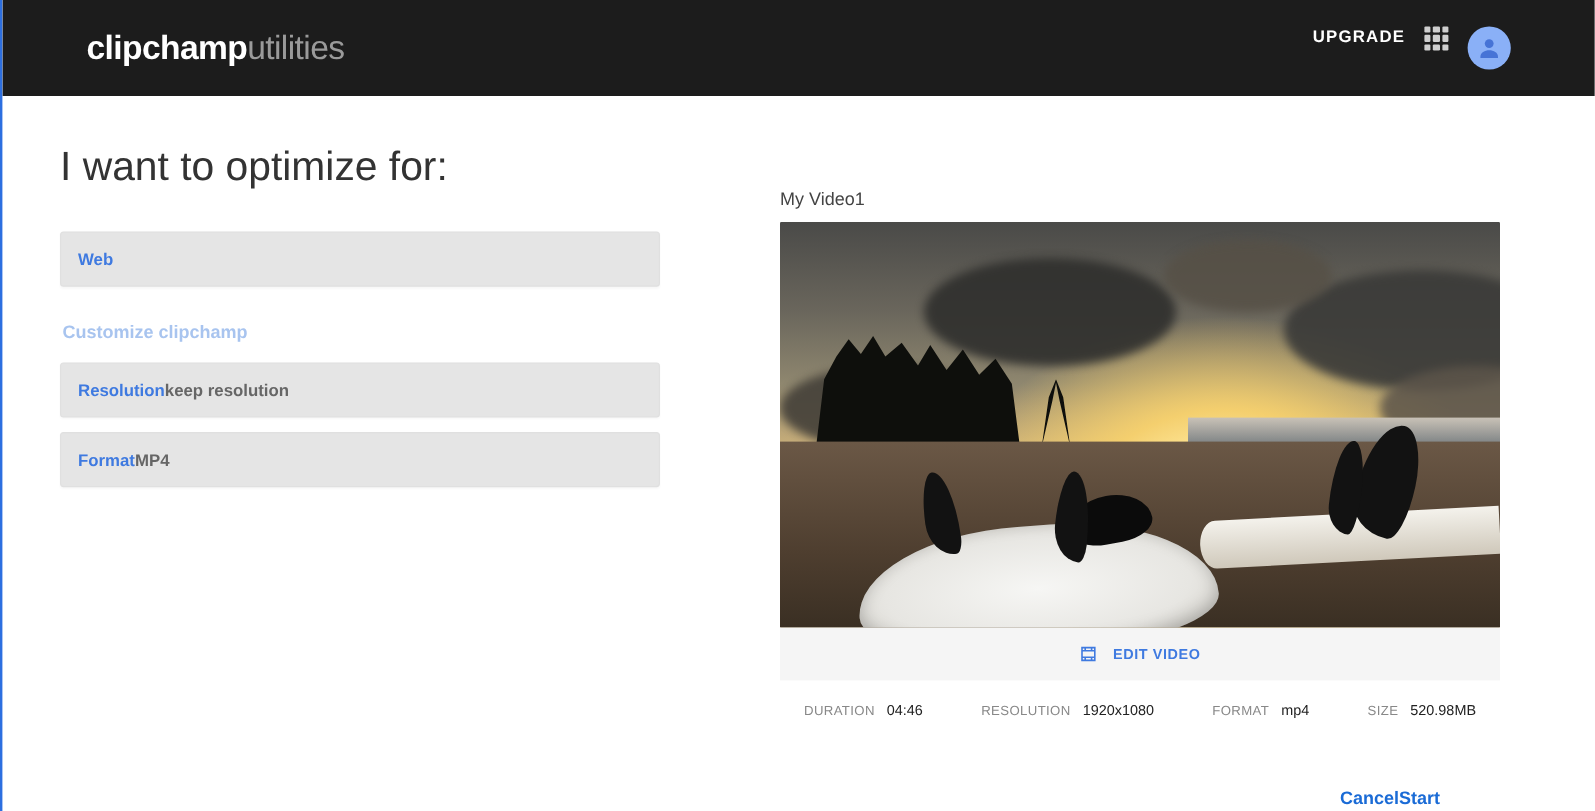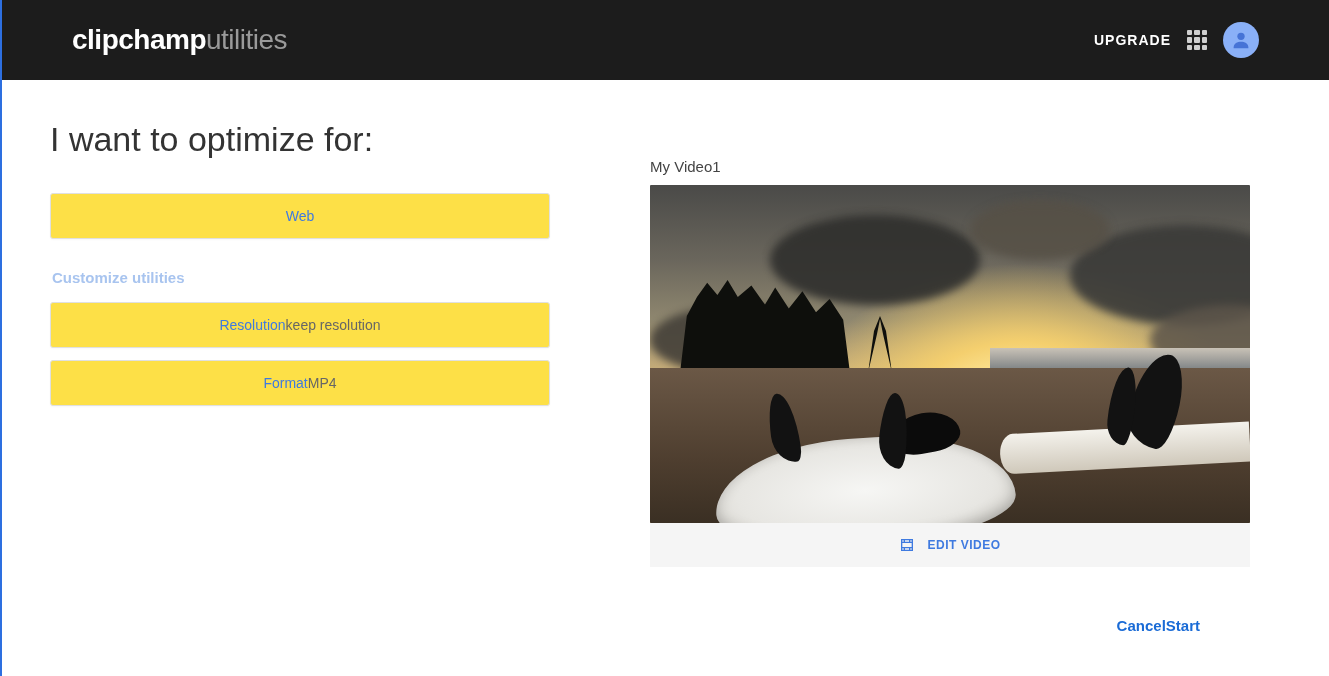--- a/index.html
+++ b/index.html
@@ -9,42 +9,43 @@
     background: #1c1c1c;
     height: 80px;
     display: flex;
     align-items: center;
     justify-content: space-between;
     padding: 0 70px;
   }
   .logo { color: #fff; font-size: 28px; letter-spacing: -0.5px; }
   .logo .bold { font-weight: 700; }
   .logo .light { font-weight: 300; color: #9a9a9a; }
-  .header-right { display: flex; align-items: center; gap: 16px; }
+  .header-right { display: flex; gap: 16px; }
   .upgrade { color: #fff; font-weight: 700; font-size: 14px; letter-spacing: 1px; cursor: pointer; }
   .apps-icon { width: 20px; height: 20px; display: grid; grid-template-columns: repeat(3,1fr); grid-template-rows: repeat(3,1fr); gap: 2px; cursor: pointer; }
   .apps-icon span { background: #cfcfcf; border-radius: 1px; }
   .avatar { width: 36px; height: 36px; border-radius: 50%; background: #8ab0f7; display: flex; align-items: center; justify-content: center; cursor: pointer; }
   .avatar svg { width: 22px; height: 22px; fill: #4673d6; }
 
   .main { display: flex; padding: 40px 20px 30px 48px; gap: 100px; }
   .left { width: 500px; }
   .title { font-size: 34px; font-weight: 400; color: #333; margin-bottom: 34px; }
   .card {
     border: 1px solid #e0e0e0;
     border-radius: 3px;
-    background: #fde047;
+    background: #e5e5e5;
     padding: 14px 14px;
     margin-bottom: 12px;
     display: flex;
-    justify-content: center;
+    justify-content: flex-start;
     align-items: center;
     font-size: 14px;
     cursor: pointer;
     box-shadow: 0 1px 2px rgba(0,0,0,0.03);
+    font-weight: bold;
   }
   .card .label-blue { color: #3f7ae0; }
   .card .value { color: #666; }
   .customize {
     color: #a8c4ef;
     font-weight: 600;
     font-size: 15px;
     margin: 30px 0 16px 2px;
     cursor: pointer;
   }
@@ -157,21 +158,21 @@
 </div>
 
 <div class="main">
   <div class="left">
     <h1 class="title">I want to optimize for:</h1>
 
     <div class="card">
       <span class="label-blue">Web</span>
     </div>
 
-    <div class="customize">Customize utilities</div>
+    <div class="customize">Customize clipchamp</div>
 
     <div class="card">
       <span class="label-blue">Resolution</span>
       <span class="value">keep resolution</span>
     </div>
 
     <div class="card">
       <span class="label-blue">Format</span>
       <span class="value">MP4</span>
     </div>
@@ -205,19 +206,37 @@
         <div class="fin f2"></div>
     </div>
 
     <div class="edit-bar">
       <svg width="16" height="16" viewBox="0 0 24 24">
           <path d="M4 4h16v16H4z M4 8h16 M4 16h16 M8 4v4 M8 16v4 M16 4v4 M16 16v4" stroke="#3f7ae0" stroke-width="2" fill="none"></path>
         </svg>
       <span class="edit-label">EDIT VIDEO</span>
     </div>
 
+    <div class="meta">
+      <div class="pair">
+        <span class="k">DURATION</span>
+        <span class="v">04:46</span>
+      </div>
+      <div class="pair">
+        <span class="k">RESOLUTION</span>
+        <span class="v">1920x1080</span>
+      </div>
+      <div class="pair">
+        <span class="k">FORMAT</span>
+        <span class="v">mp4</span>
+      </div>
+      <div class="pair">
+        <span class="k">SIZE</span>
+        <span class="v">520.98MB</span>
+      </div>
+    </div>
 
     <div class="actions">
       <span class="btn">Cancel</span>
       <span class="btn">Start</span>
     </div>
   </div>
 </div>
 
 </body></html>

